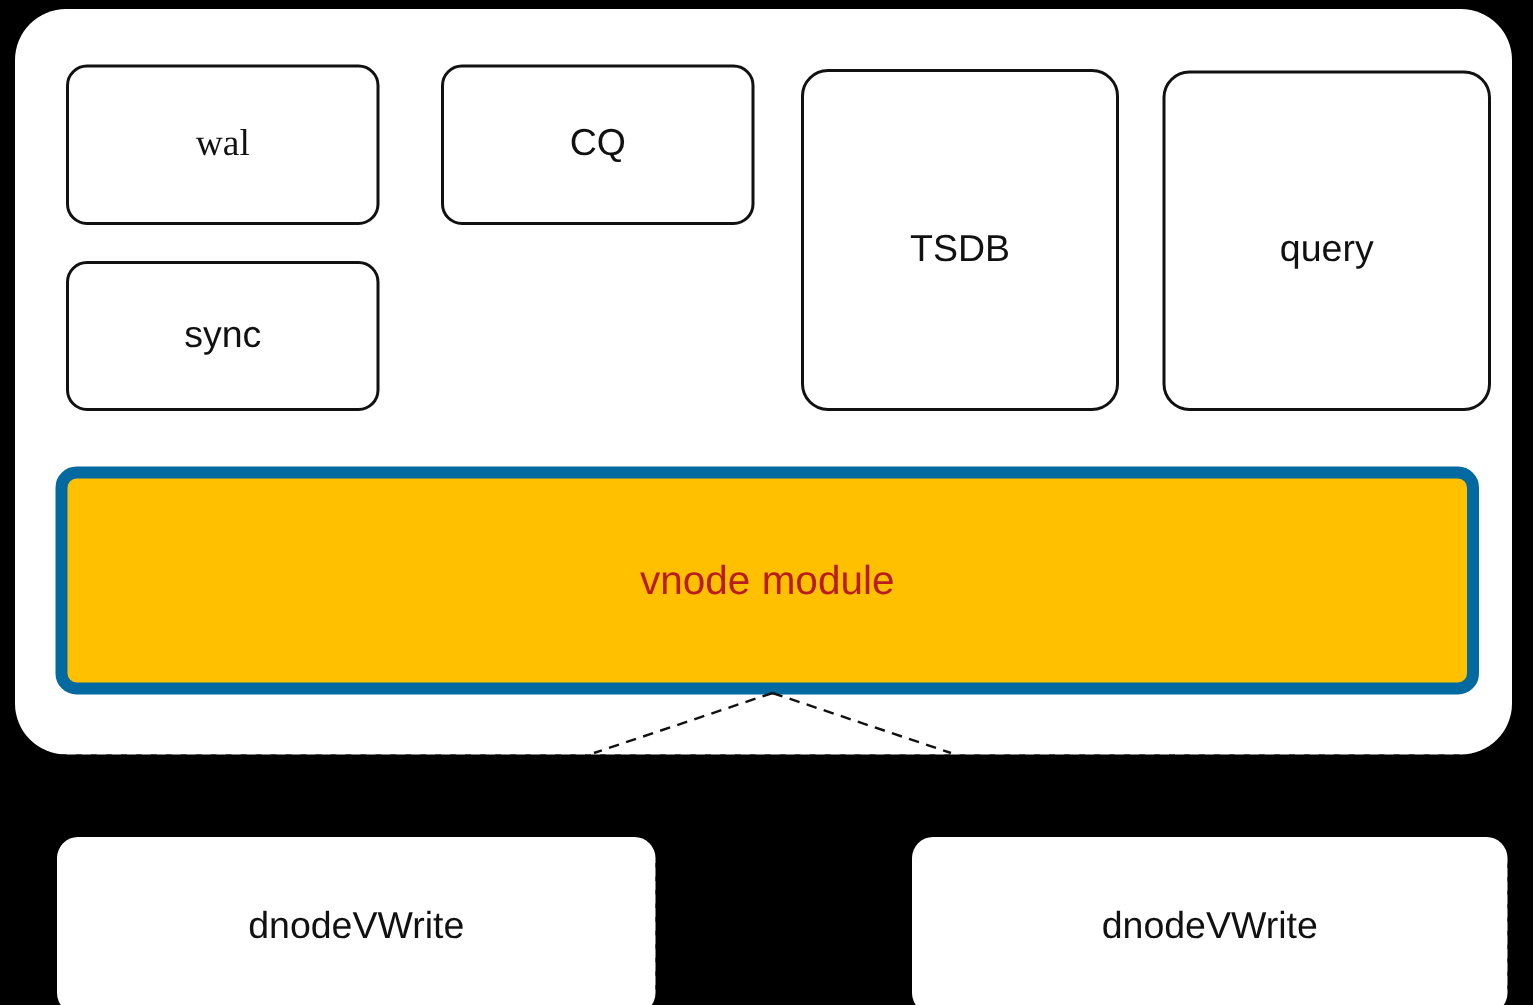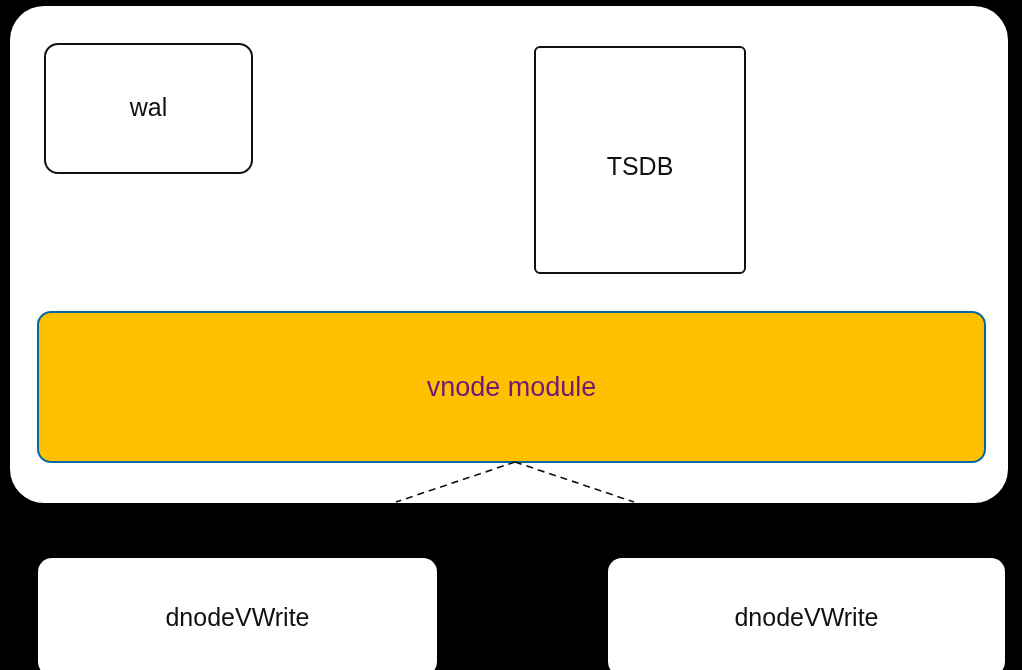--- a/index.html
+++ b/index.html
@@ -37,45 +37,45 @@
     border-radius: 14px;
     box-sizing: border-box;
     display: flex;
     align-items: center;
     justify-content: center;
     color: #111111;
     font-size: 25px;
     line-height: 1;
   }
   .mod-box.tall {
-    border-radius: 6px;
+    border-radius: 18px;
   }
   
   .mod-box .label {
     transform: translateY(-1px);
   }
   .mod-box.tall .label {
     transform: translateY(6px);
   }
 
   
   .vnode-bar {
     position: absolute;
     left: 37px;
     top: 311px;
     width: 949px;
     height: 152px;
     background: #FFC000;
-    border: 2px solid #0369a1;
+    border: 8px solid #0369a1;
     border-radius: 14px;
     box-sizing: border-box;
     display: flex;
     align-items: center;
     justify-content: center;
-    color: #701a75;
+    color: #b91c1c;
     font-size: 27px;
     line-height: 1;
   }
 
   
   .dnode-box {
     position: absolute;
     background: #ffffff;
     border: 3px dashed #ffffff;
     border-radius: 14px;
@@ -98,31 +98,40 @@
     pointer-events: none;
   }
 </style>
 </head>
 <body>
 
 <div id="canvas">
 
   <div class="outer-container">
 
-    <div class="mod-box" style="left:32px; top:35px; width:209px; height:131px;">
+    <div class="mod-box" style="left:32px; top:35px; width:209px; height:107px;font-family:Liberation Serif, serif;">
       <span class="label">wal</span>
     </div>
 
+    <div class="mod-box" style="left:282px; top:35px; width:209px; height:107px;">
+      <span class="label">CQ</span>
+    </div>
 
+    <div class="mod-box" style="left:32px; top:166px; width:209px; height:100px;">
+      <span class="label">sync</span>
+    </div>
 
 
     <div class="mod-box tall" style="left:522px; top:38px; width:212px; height:228px;">
       <span class="label">TSDB</span>
     </div>
 
+    <div class="mod-box tall" style="left:763px; top:39px; width:219px; height:227px;">
+      <span class="label">query</span>
+    </div>
 
   </div>
 
   <div class="vnode-bar">
     <span class="label">vnode module</span>
   </div>
 
   <svg class="connectors" viewBox="0 0 1022 670" xmlns="http://www.w3.org/2000/svg">
     <line x1="515" y1="462" x2="396" y2="502" stroke="#111111" stroke-width="1.6" stroke-dasharray="7 5"></line>
     <line x1="515" y1="462" x2="634" y2="502" stroke="#111111" stroke-width="1.6" stroke-dasharray="7 5"></line>

